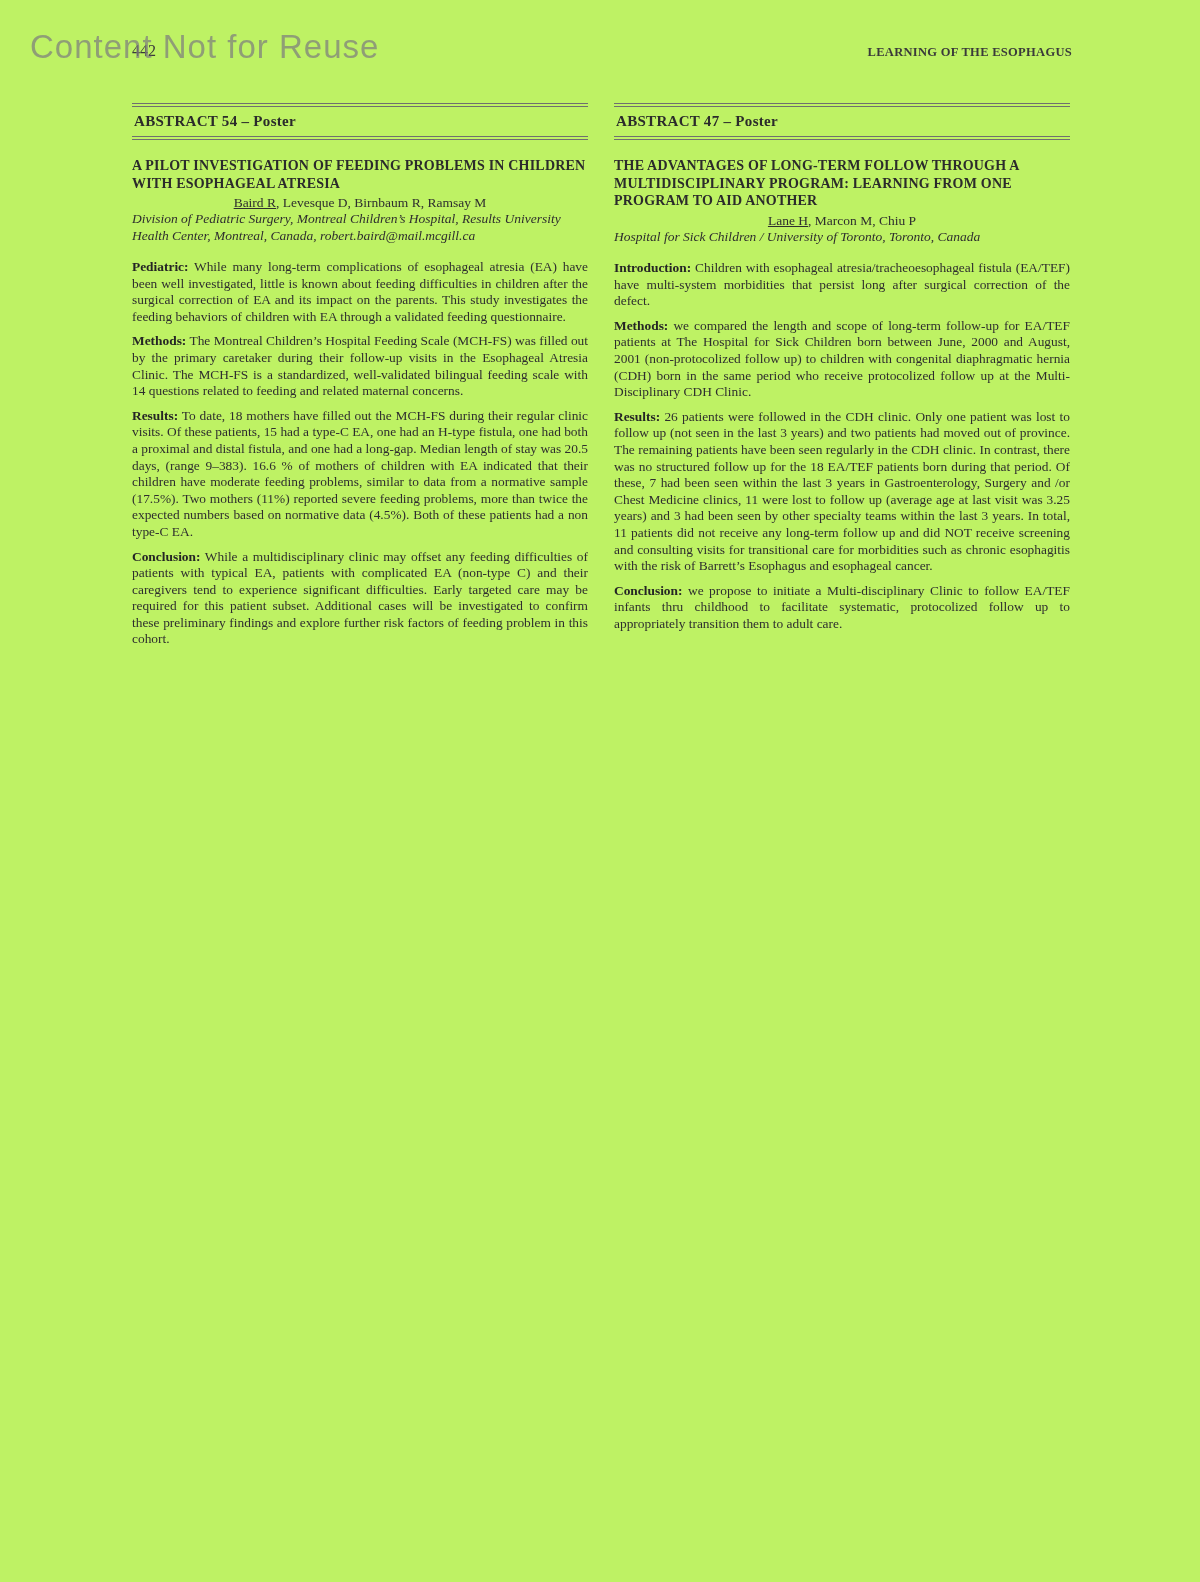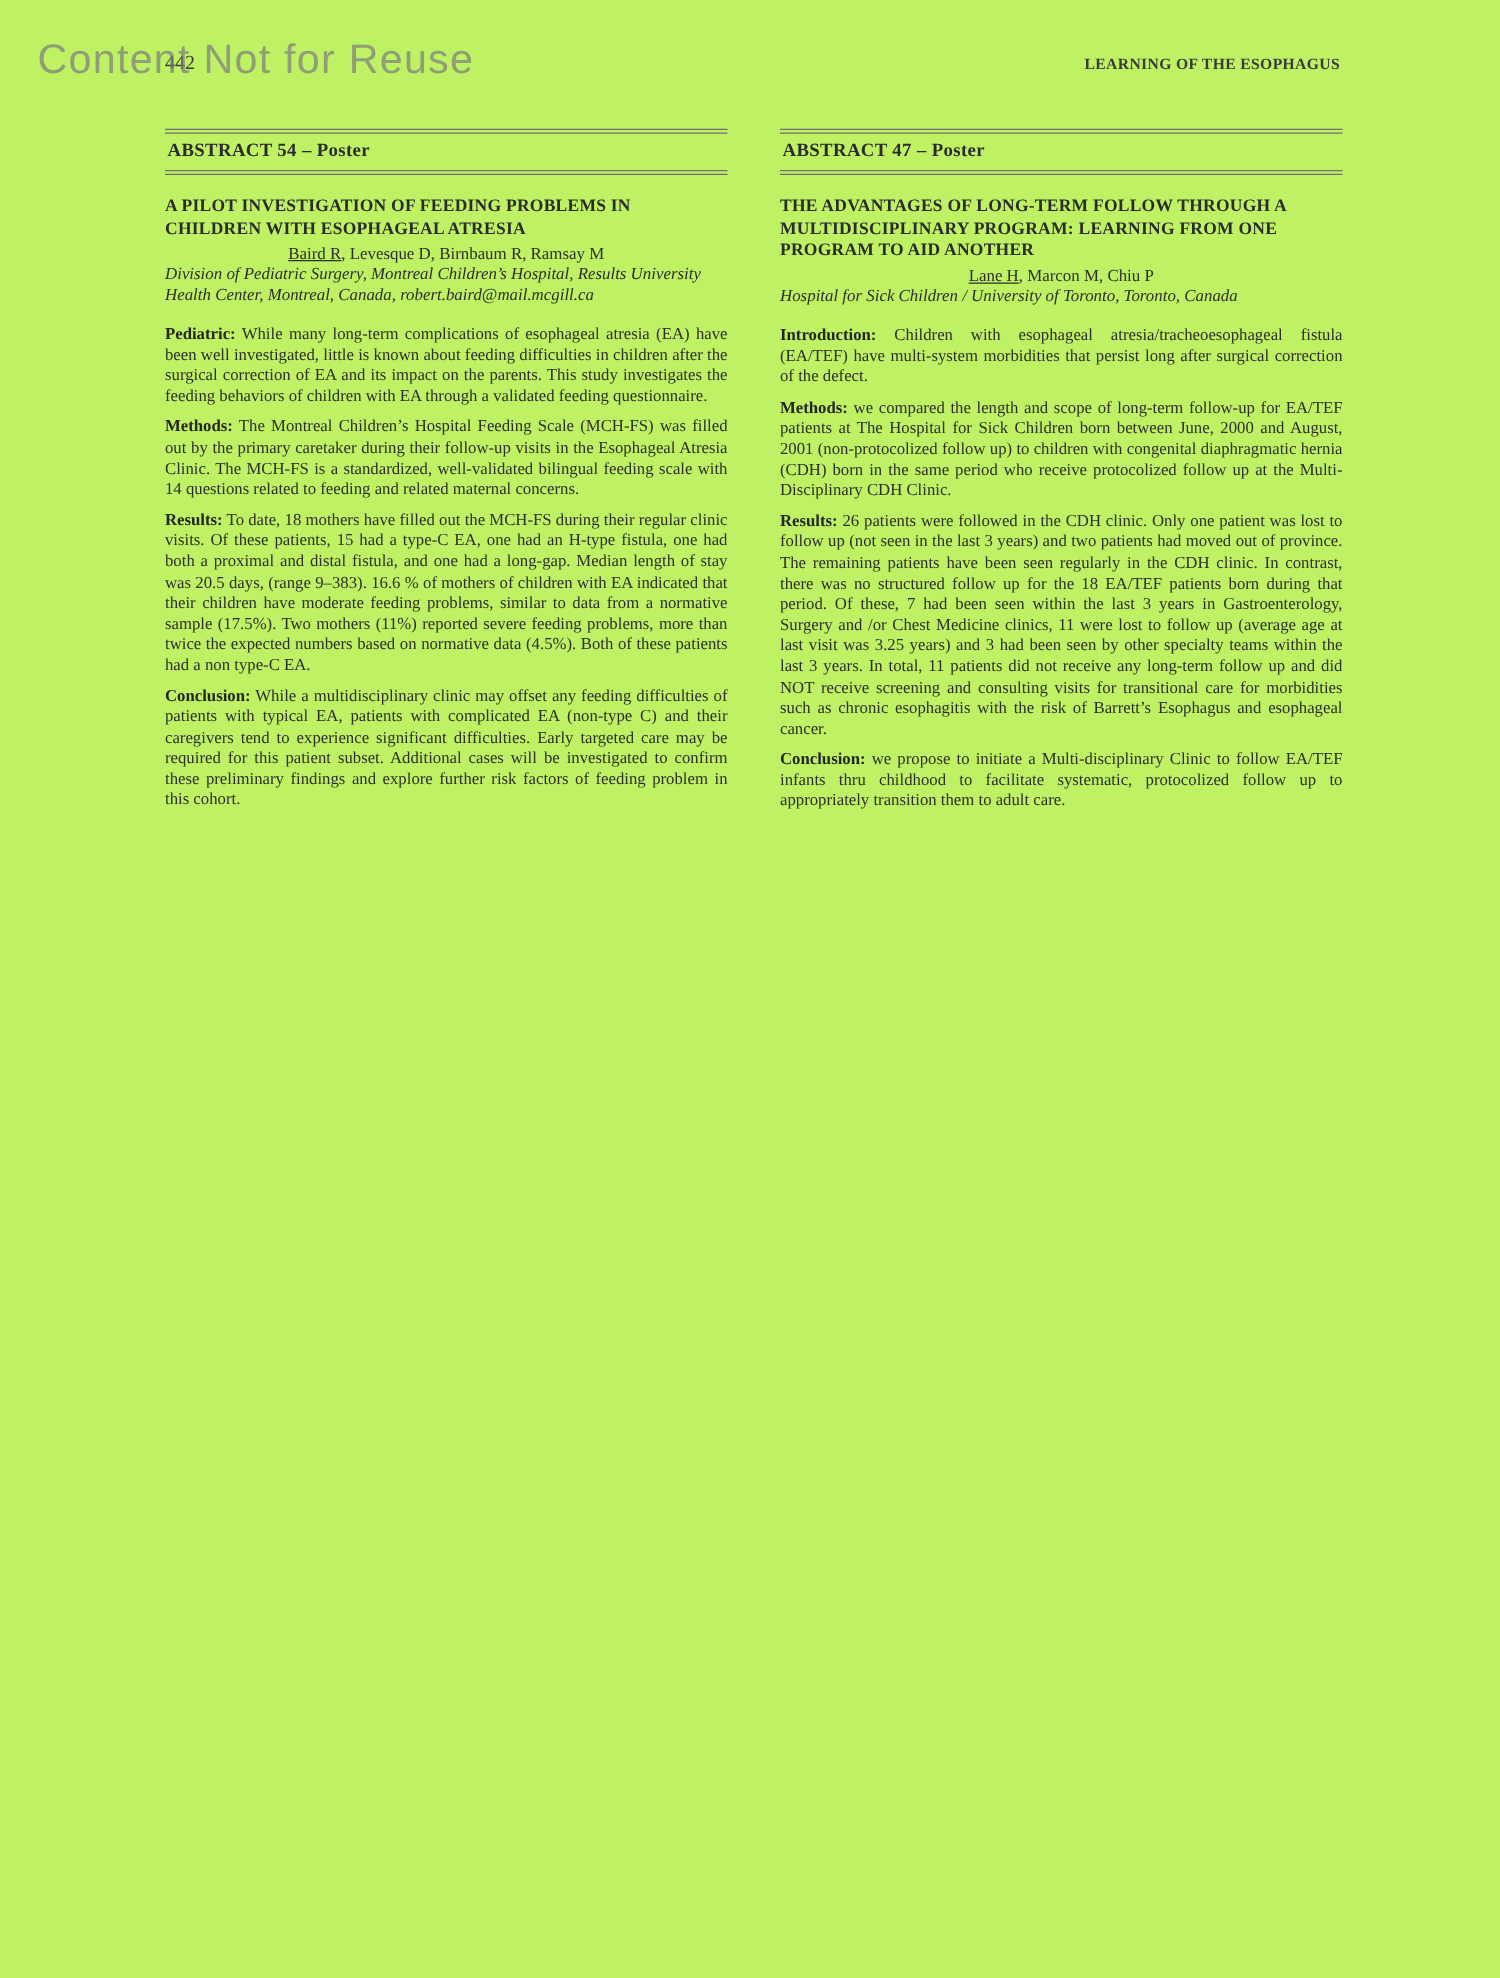--- a/index.html
+++ b/index.html
@@ -54,21 +54,21 @@
     letter-spacing: 0.3px;
     color: #3a3a3a;
     white-space: nowrap;
   }
 
   
   .columns {
     position: absolute;
     top: 103px; left: 132px; width: 942px;
     display: flex;
-    gap: 42px;
+    gap: 26px;
     z-index: 1;
   }
   .col { width: 456px; }
 
   .abs-header {
     border-top: 4px double #6f6f6f;
     border-bottom: 4px double #6f6f6f;
     padding: 5px 2px 6px 2px;
   }
   .abs-header span {

